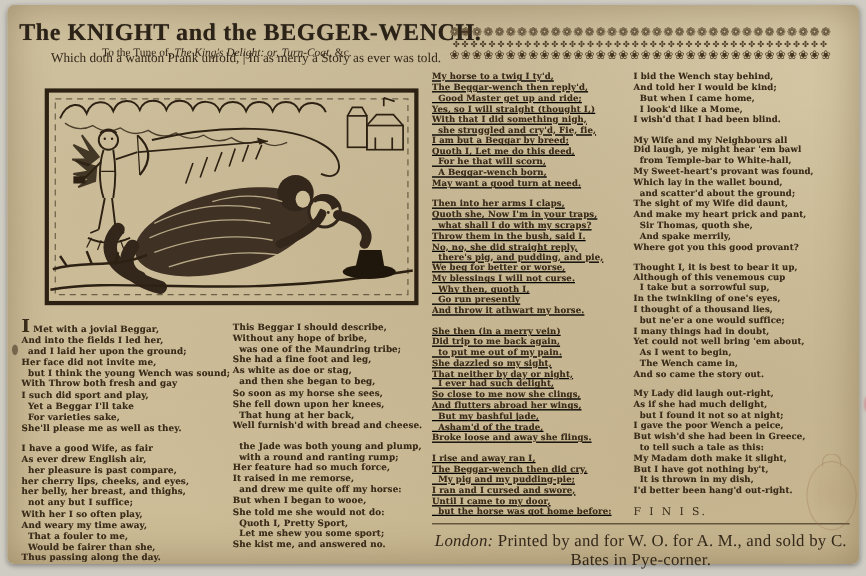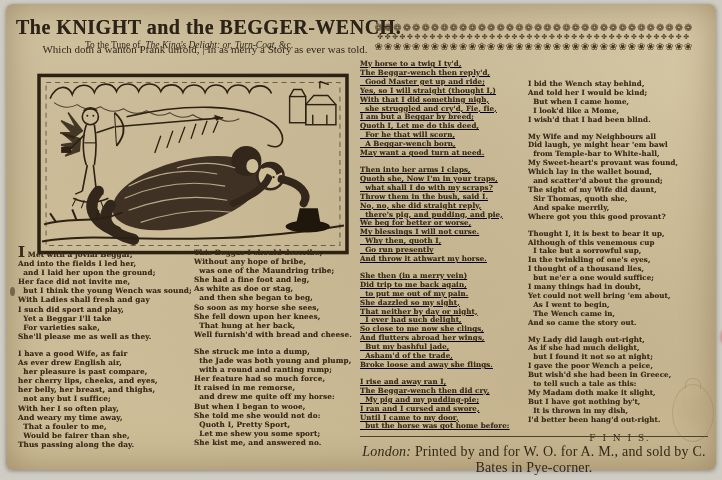--- a/index.html
+++ b/index.html
@@ -31,39 +31,39 @@
     font-size:11px;color:#33281a;
   }
   .tuneline{
     position:absolute;top:28px;left:0;width:100%;text-align:center;
     font-size:9.5px;color:#33281a;
   }
   .it{font-style:italic;}
 
   .woodcut{position:absolute;left:20px;top:60px;width:314px;height:184px;}
 
-  .cols{position:absolute;top:236px;left:2px;width:344px;display:flex;gap:8px;}
+  .cols{position:absolute;top:256px;left:2px;width:344px;display:flex;gap:8px;}
   .right-cols{position:absolute;top:48px;left:4px;width:352px;display:flex;gap:8px;}
   .vcol{flex:0 0 auto;}
   .col-1,.col-2{width:168px;}
   .col-3{width:160px;text-decoration:underline;}
-  .col-4wrap{width:184px;margin-top:20px;}
+  .col-4wrap{width:184px;}
   .vline{
     font-family:"DejaVu Serif", serif;font-weight:bold;
     font-size:7.3px;line-height:9.1px;color:#3a2c1a;
     white-space:pre;letter-spacing:.1px;
     text-shadow:0 0 .5px rgba(58,44,26,.5);
   }
   .right-cols .vline{font-size:7.1px;line-height:8.9px;}
   .stanza{margin-bottom:8px;}
   .col-1 .stanza:first-child .vline:first-child::first-letter{
     font-size:15px;font-weight:bold;
   }
   .finis{
-    text-align:center;font-size:9px;letter-spacing:2px;color:#3a2c1a;
+    font-size:9px;letter-spacing:2px;color:#3a2c1a;
     font-family:"DejaVu Serif", serif;margin-top:2px;
   }
   .ornaments{position:absolute;top:10px;left:0;width:100%;text-align:center;color:#46351f;}
   .orn-row{white-space:nowrap;overflow:hidden;}
   .orn-r1{font-size:10px;line-height:11px;letter-spacing:1px;font-family:"DejaVu Sans",sans-serif;}
   .orn-r2{font-size:7px;line-height:8px;letter-spacing:1.6px;font-family:"DejaVu Sans",sans-serif;opacity:.9;}
   .orn-r3{font-size:10px;line-height:11px;letter-spacing:1px;font-family:"DejaVu Sans",sans-serif;}
 
   .rule{position:absolute;left:4px;top:424px;width:348px;border-top:1.6px solid #3a2c1a;opacity:.85;}
   .imprint{
@@ -175,21 +175,21 @@
     </svg>
 
     <div class="cols">
       <div class="vcol col-1">
           <div class="stanza">
             <div class="vline">I Met with a jovial Beggar,</div>
             <div class="vline">And into the fields I led her,</div>
             <div class="vline">  and I laid her upon the ground;</div>
             <div class="vline">Her face did not invite me,</div>
             <div class="vline">  but I think the young Wench was sound;</div>
-            <div class="vline">With Ladies shall fresh and gay</div>
+            <div class="vline">With Throw both fresh and gay</div>
             <div class="vline">I such did sport and play,</div>
             <div class="vline">  Yet a Beggar I'll take</div>
             <div class="vline">  For varieties sake,</div>
             <div class="vline">She'll please me as well as they.</div>
           </div>
           <div class="stanza">
             <div class="vline">I have a good Wife, as fair</div>
             <div class="vline">As ever drew English air,</div>
             <div class="vline">  her pleasure is past compare,</div>
             <div class="vline">her cherry lips, cheeks, and eyes,</div>
@@ -209,21 +209,20 @@
             <div class="vline">  was one of the Maundring tribe;</div>
             <div class="vline">She had a fine foot and leg,</div>
             <div class="vline">As white as doe or stag,</div>
             <div class="vline">  and then she began to beg,</div>
             <div class="vline">So soon as my horse she sees,</div>
             <div class="vline">She fell down upon her knees,</div>
             <div class="vline">  That hung at her back,</div>
             <div class="vline">Well furnish'd with bread and cheese.</div>
           </div>
           <div class="stanza">
-            <div class="vline">She struck me into a dump,</div>
             <div class="vline">  the Jade was both young and plump,</div>
             <div class="vline">  with a round and ranting rump;</div>
             <div class="vline">Her feature had so much force,</div>
             <div class="vline">It raised in me remorse,</div>
             <div class="vline">  and drew me quite off my horse:</div>
             <div class="vline">But when I began to wooe,</div>
             <div class="vline">She told me she would not do:</div>
             <div class="vline">  Quoth I, Pretty Sport,</div>
             <div class="vline">  Let me shew you some sport;</div>
             <div class="vline">She kist me, and answered no.</div>
@@ -299,20 +298,21 @@
               <div class="vline">I wish'd that I had been blind.</div>
             </div>
             <div class="stanza">
               <div class="vline">My Wife and my Neighbours all</div>
               <div class="vline">Did laugh, ye might hear 'em bawl</div>
               <div class="vline">  from Temple-bar to White-hall,</div>
               <div class="vline">My Sweet-heart's provant was found,</div>
               <div class="vline">Which lay in the wallet bound,</div>
               <div class="vline">  and scatter'd about the ground;</div>
               <div class="vline">The sight of my Wife did daunt,</div>
+              <div class="vline">And make my heart prick and pant,</div>
               <div class="vline">  Sir Thomas, quoth she,</div>
               <div class="vline">  And spake merrily,</div>
               <div class="vline">Where got you this good provant?</div>
             </div>
             <div class="stanza">
               <div class="vline">Thought I, it is best to bear it up,</div>
               <div class="vline">Although of this venemous cup</div>
               <div class="vline">  I take but a sorrowful sup,</div>
               <div class="vline">In the twinkling of one's eyes,</div>
               <div class="vline">I thought of a thousand lies,</div>

